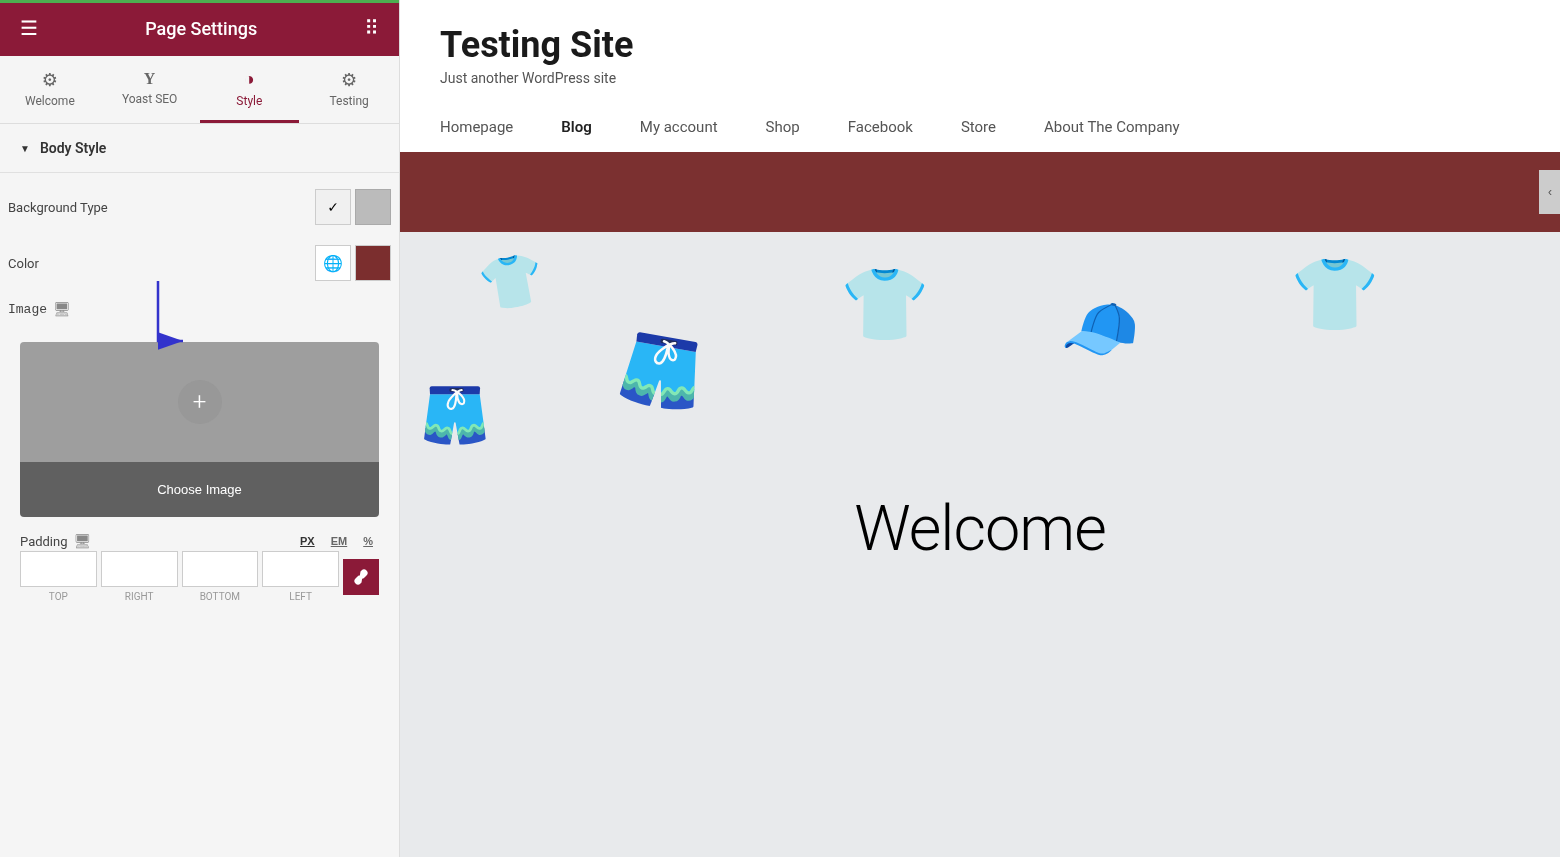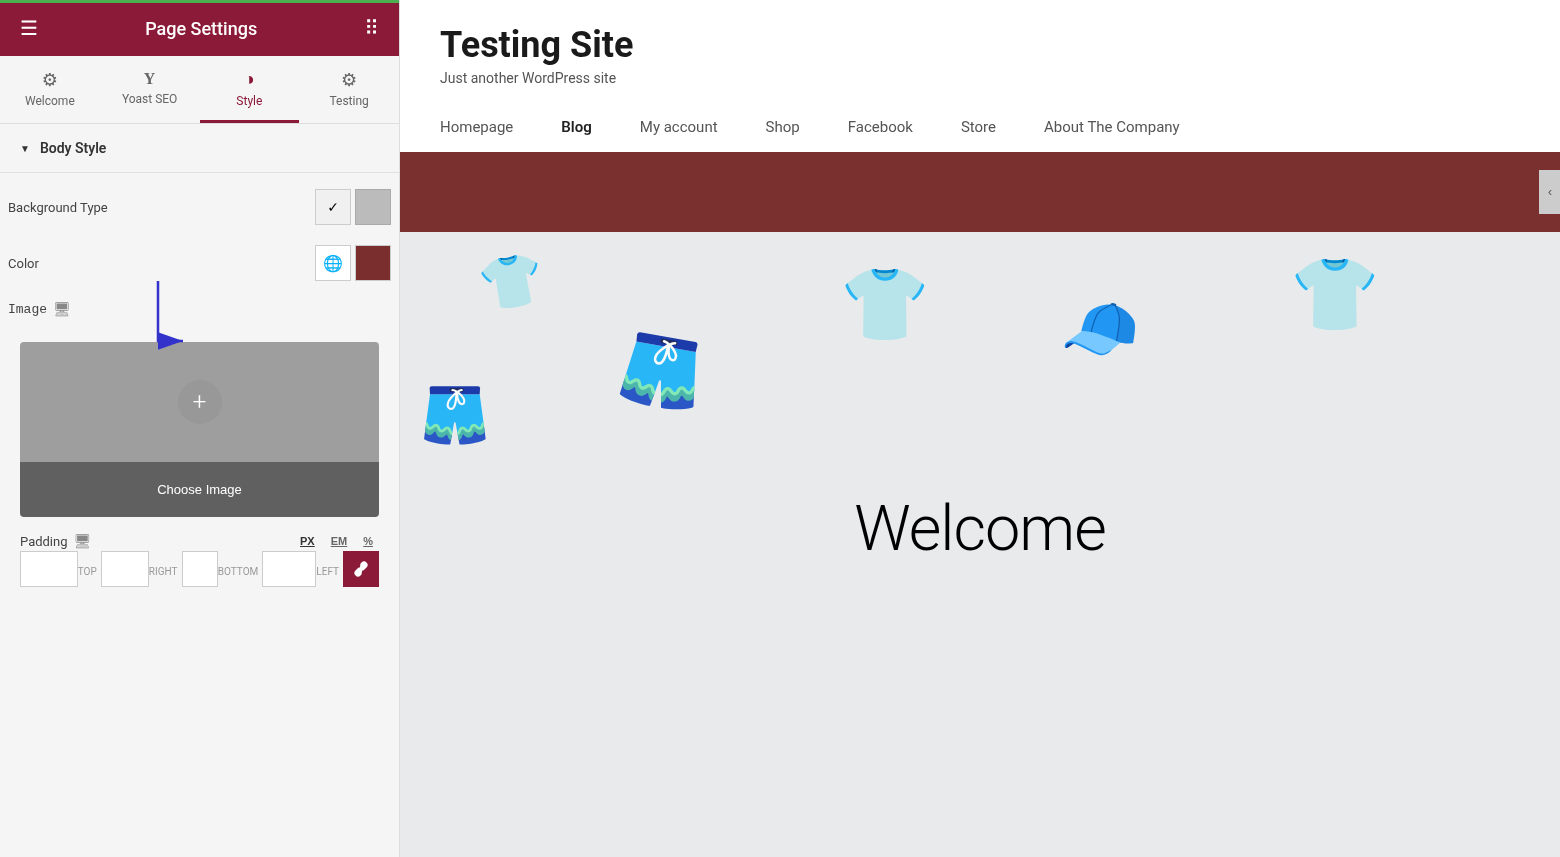--- a/index.html
+++ b/index.html
@@ -212,21 +212,21 @@
     .unit-btn.active { color: #333; }
 
     .padding-inputs {
       display: flex;
       gap: 4px;
       align-items: center;
     }
     .padding-input-wrap {
       flex: 1;
       display: flex;
-      flex-direction: row;
+      flex-direction: column;
       align-items: center;
     }
     .padding-input {
       width: 100%;
       height: 36px;
       border: 1px solid #ccc;
       background: white;
       text-align: center;
       font-size: 13px;
       outline: none;

